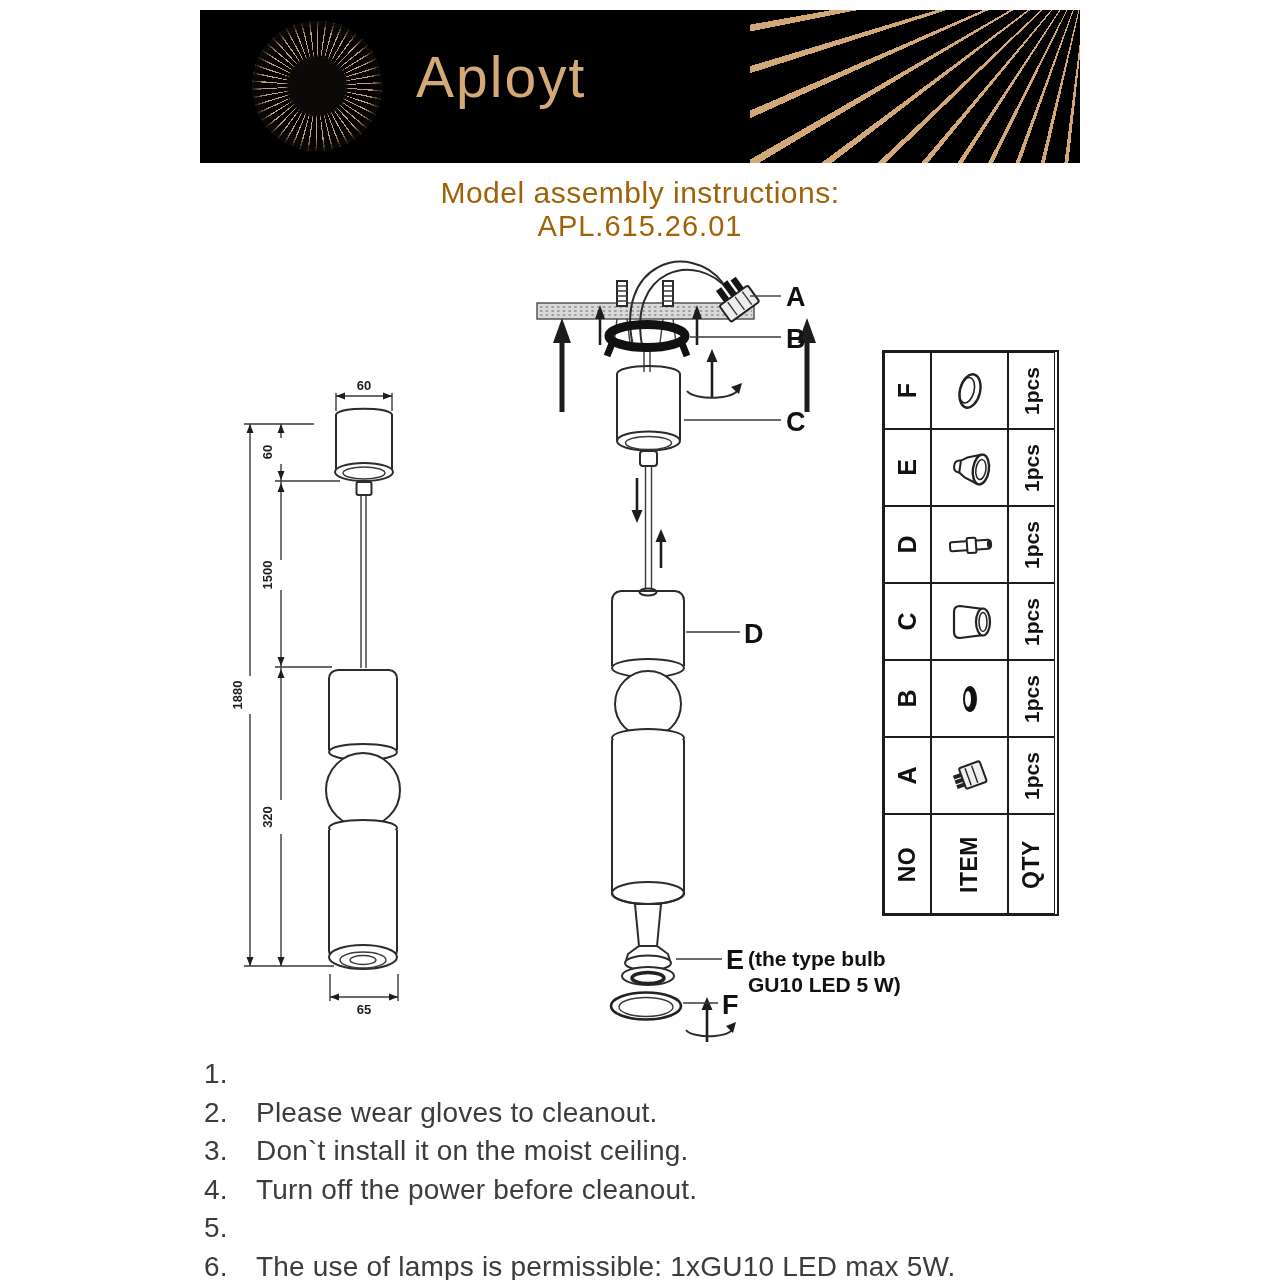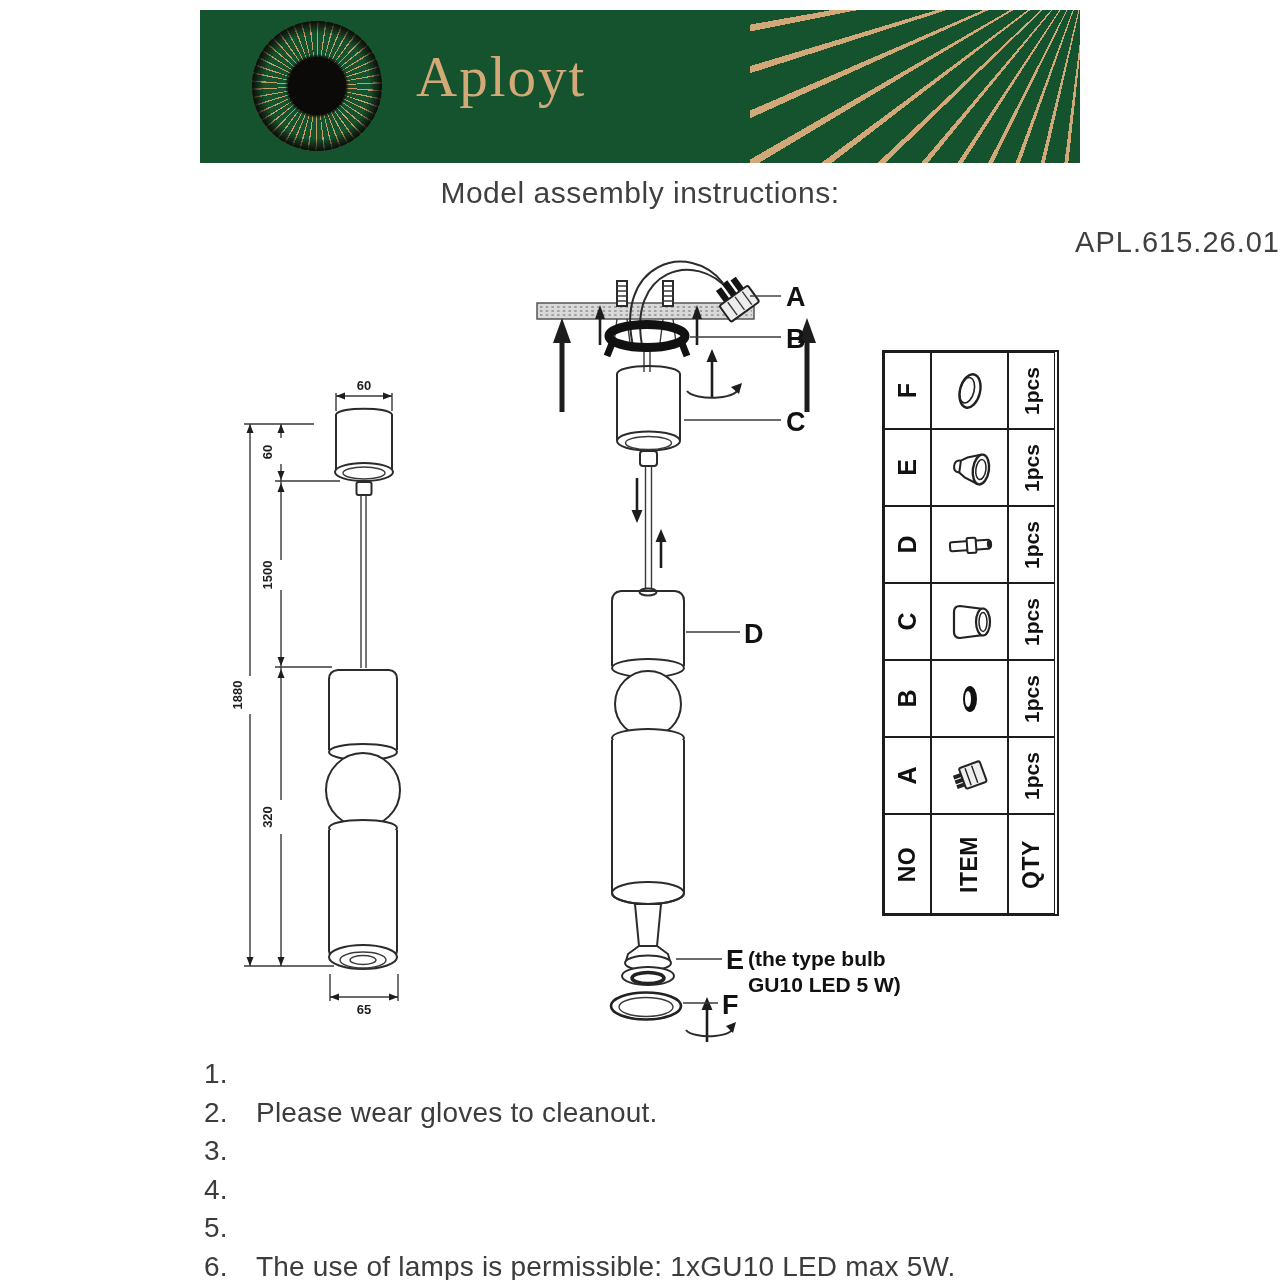--- a/index.html
+++ b/index.html
@@ -1,31 +1,31 @@
 <!DOCTYPE html>
 <html><head>
 <meta charset="utf-8">
 <style>
   html,body{margin:0;padding:0;background:#ffffff;}
   body{width:1280px;height:1280px;position:relative;font-family:"Liberation Sans",sans-serif;color:#2e2e2e;overflow:hidden;}
 
   
-  .banner{position:absolute;left:200px;top:10px;width:880px;height:153px;background:#14532d;overflow:hidden;font-family:Liberation Serif, serif;}
+  .banner{position:absolute;left:200px;top:10px;width:880px;height:153px;background:#000000;overflow:hidden;}
   .sunburst{position:absolute;left:52px;top:11px;width:130px;height:130px;border-radius:50%;
     background:repeating-conic-gradient(#c89e6a 0deg 1.4deg, rgba(0,0,0,0) 1.4deg 7.2deg);}
   .sunburst::after{content:"";position:absolute;inset:0;border-radius:50%;
     background:radial-gradient(circle at 50% 50%, #0c0a08 0 31%, rgba(12,10,8,0) 35% 57%, #0c0a08 71%);}
   .brand-text{position:absolute;left:216px;top:34px;font-size:57px;letter-spacing:2px;color:#d3a978;font-weight:400;}
   .banner-rays{position:absolute;right:0;top:0;width:330px;height:100%;
     background:repeating-conic-gradient(from 140deg at 103% -30%, #d2a878 0deg 1.1deg, rgba(0,0,0,0) 1.1deg 6.6deg);}
 
   
-  .title-block{position:absolute;left:0;top:176px;width:100%;text-align:center;color:#404040;}
+  .title-block{position:absolute;left:0;top:176px;width:100%;text-align:center;color:#a16207;}
   .title-line{font-size:30px;letter-spacing:.5px;}
-  .model-line{font-size:29px;margin-top:16px;letter-spacing:1px;text-align:right;}
+  .model-line{font-size:29px;margin-top:0;letter-spacing:1px;}
 
   
   svg.sheet{position:absolute;left:0;top:0;z-index:1;}
   svg.sheet *{vector-effect:none;}
   .ln{stroke:#2b2b2b;stroke-width:2;fill:none;}
   .lnw{stroke:#2b2b2b;stroke-width:2;fill:#ffffff;}
   .thin{stroke:#3a3a3a;stroke-width:1.4;fill:none;}
   .dimtxt{font-size:13px;font-weight:bold;fill:#1d1d1d;}
   .lbl{font-size:27px;font-weight:bold;fill:#111;}
   .note{font-size:21px;font-weight:bold;fill:#111;}
@@ -353,23 +353,25 @@
 <div class="instructions">
   <div class="instr-row">
     <span class="instr-num">1.</span>
   </div>
   <div class="instr-row">
     <span class="instr-num">2.</span>
     <span class="instr-text">Please wear gloves to cleanout.</span>
   </div>
   <div class="instr-row">
     <span class="instr-num">3.</span>
+    <span class="instr-text">Don`t install it on the moist ceiling.</span>
   </div>
   <div class="instr-row">
     <span class="instr-num">4.</span>
+    <span class="instr-text">Turn off the power before cleanout.</span>
   </div>
   <div class="instr-row">
     <span class="instr-num">5.</span>
   </div>
   <div class="instr-row">
     <span class="instr-num">6.</span>
     <span class="instr-text">The use of lamps is permissible: 1xGU10 LED max 5W.</span>
   </div>
 </div>
 

